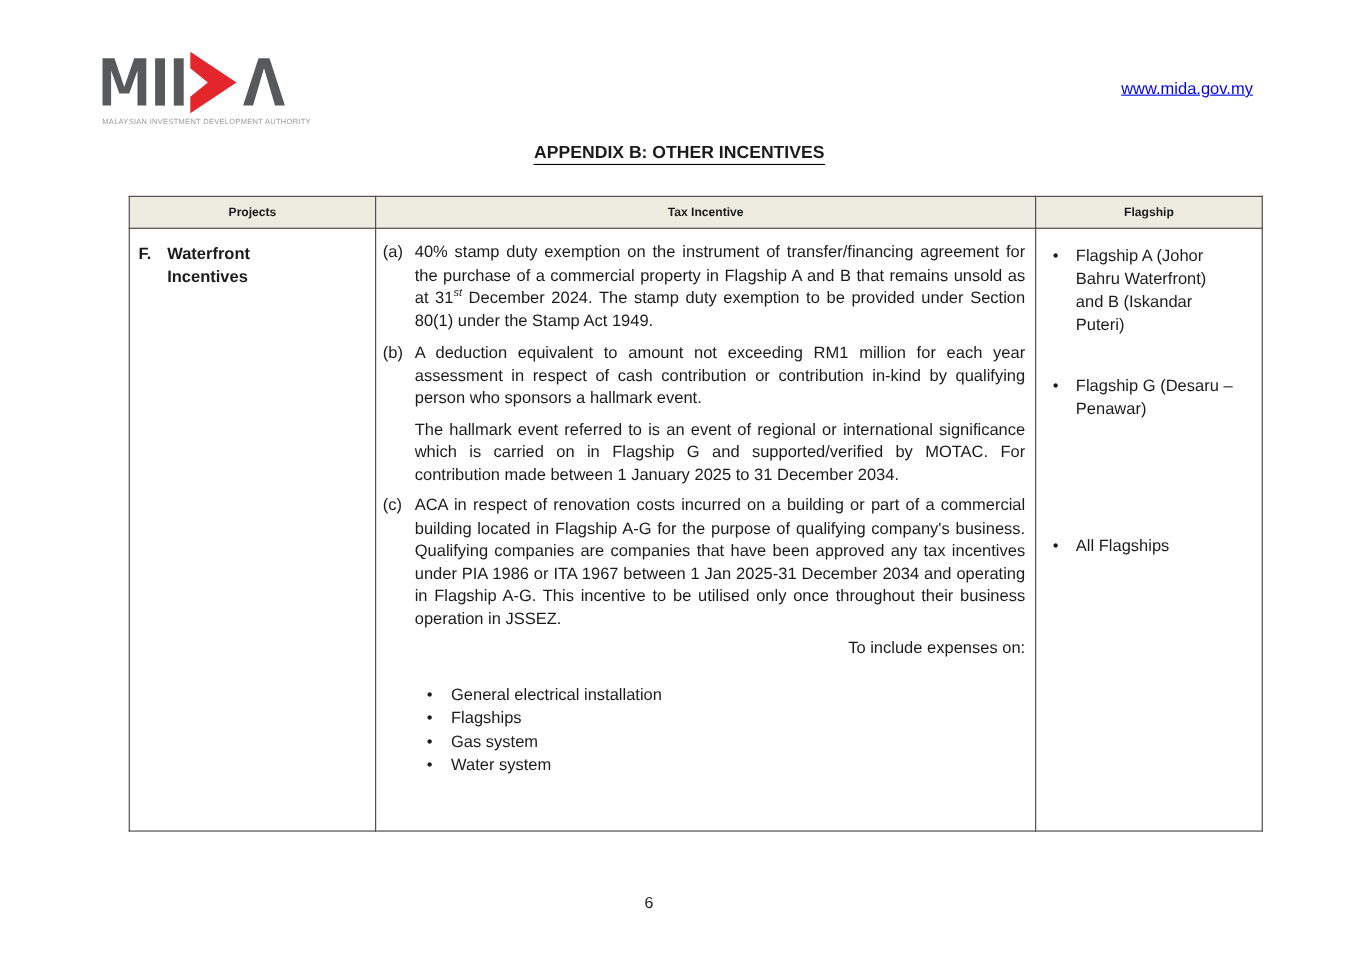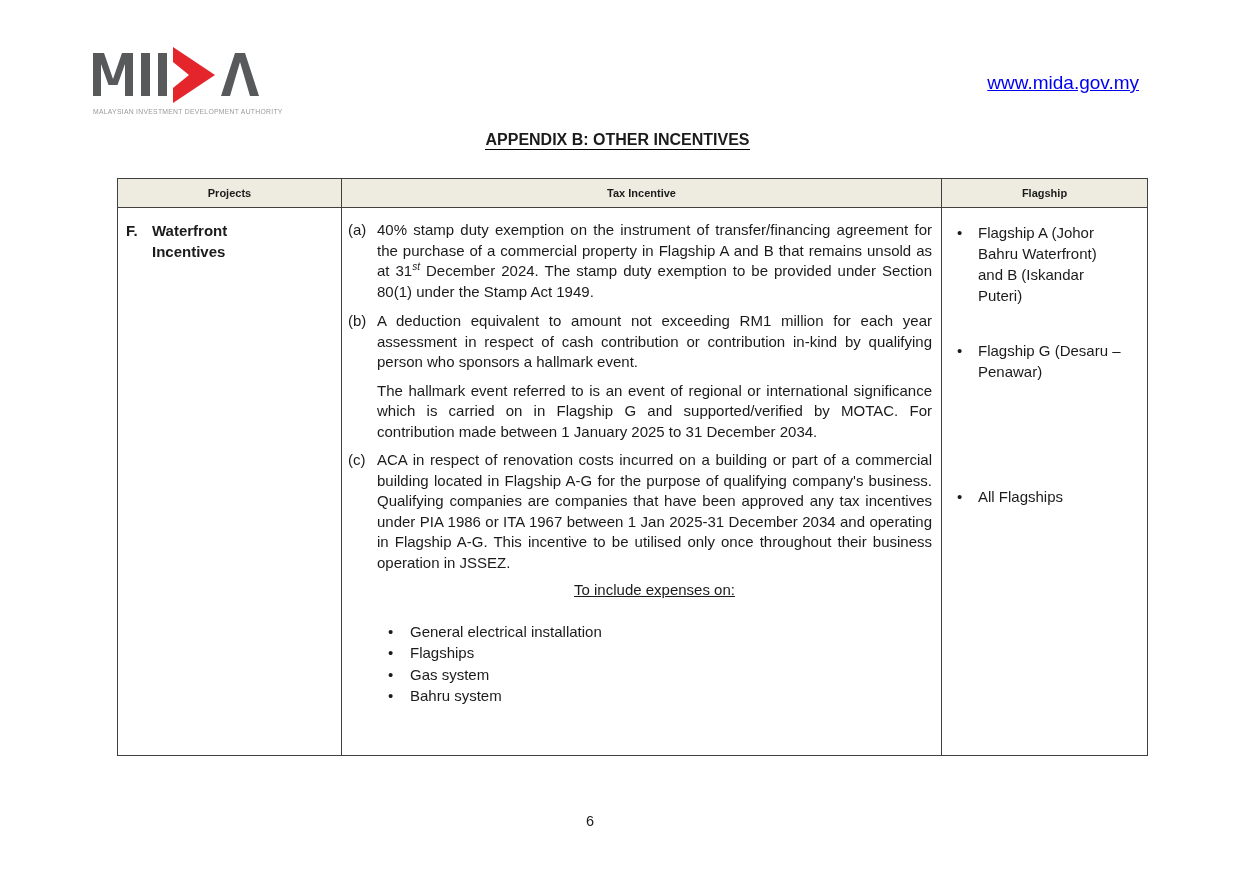--- a/index.html
+++ b/index.html
@@ -21,21 +21,21 @@
     margin-top: 4px;
     font-size: 6.8px;
     letter-spacing: 0.28px;
     color: #9a9a9a;
     white-space: nowrap;
   }
   .site-link {
     position: absolute;
     top: 72px;
     right: 96px;
-    font-size: 19px;
+    font-size: 15px;
     color: #0000ee;
     text-decoration: underline;
     cursor: pointer;
   }
 
   
   .doc-title {
     position: absolute;
     top: 131px;
     left: 0;
@@ -78,21 +78,21 @@
   .project { position: relative; padding-left: 26px; font-weight: bold; max-width: 160px; }
   .project .idx { position: absolute; left: 0; top: 0; }
 
   
   .para { position: relative; padding-left: 29px; text-align: justify; margin: 0; }
   .para .plabel { position: absolute; left: 0; top: 0; }
   .cont { padding-left: 29px; text-align: justify; margin: 0; }
   .m-b  { margin-top: 9px; }
   .m-b2 { margin-top: 8px; }
   .m-c  { margin-top: 8px; }
-  .intro { padding-left: 29px; margin: 7px 0 0 0; text-align: center; text-decoration: underline; }
+  .intro { padding-left: 29px; margin: 7px 0 0 0; text-align: right; }
   sup { font-size: 10px; line-height: 0; vertical-align: super; font-style: italic; }
 
   ul.expenses { list-style: none; margin: 20px 0 0 0; padding: 0 0 0 40px; }
   ul.expenses li { position: relative; padding-left: 22px; line-height: 21.5px; }
   ul.expenses li::before { content: "\2022"; position: absolute; left: 0; }
 
   
   ul.flagships { list-style: none; margin: 0; padding: 0; }
   ul.flagships li { position: relative; padding-left: 28px; padding-right: 14px; line-height: 21px; }
   ul.flagships li::before { content: "\2022"; position: absolute; left: 7px; }
@@ -155,21 +155,21 @@
           <p class="cont m-b2">The hallmark event referred to is an event of regional or international significance which is carried on in Flagship G and supported/verified by MOTAC. For contribution made between 1 January 2025 to 31 December 2034.</p>
           <p class="para m-c">
             <span class="plabel">(c)</span>
             <span>ACA in respect of renovation costs incurred on a building or part of a commercial building located in Flagship A-G for the purpose of qualifying company's business. Qualifying companies are companies that have been approved any tax incentives under PIA 1986 or ITA 1967 between 1 Jan 2025-31 December 2034 and operating in Flagship A-G. This incentive to be utilised only once throughout their business operation in JSSEZ.</span>
           </p>
           <p class="intro">To include expenses on:</p>
           <ul class="expenses">
             <li>General electrical installation</li>
             <li>Flagships</li>
             <li>Gas system</li>
-            <li>Bahru system</li>
+            <li>Water system</li>
           </ul>
         </td>
         <td class="col-flagship">
           <ul class="flagships">
             <li>Flagship A (Johor Bahru Waterfront) and B (Iskandar Puteri)</li>
             <li class="gap-1">Flagship G (Desaru – Penawar)</li>
             <li class="gap-2">All Flagships</li>
           </ul>
         </td>
       </tr>

